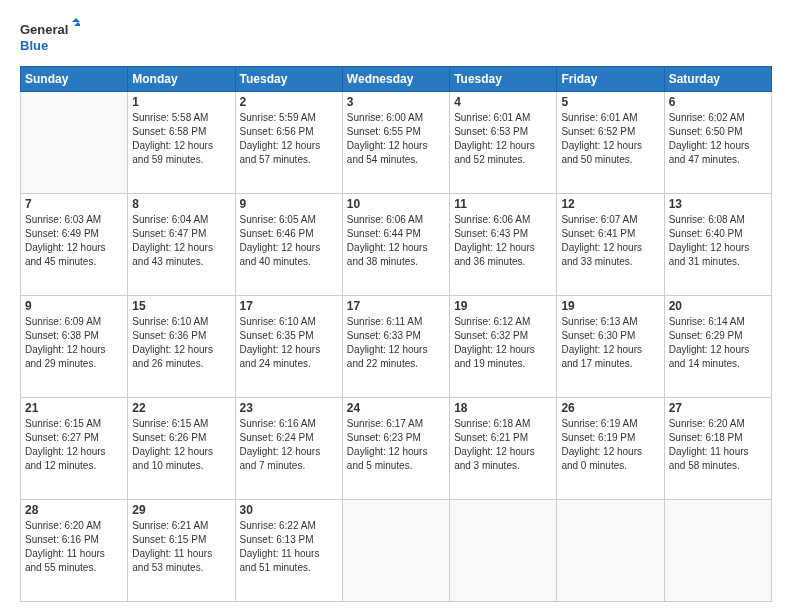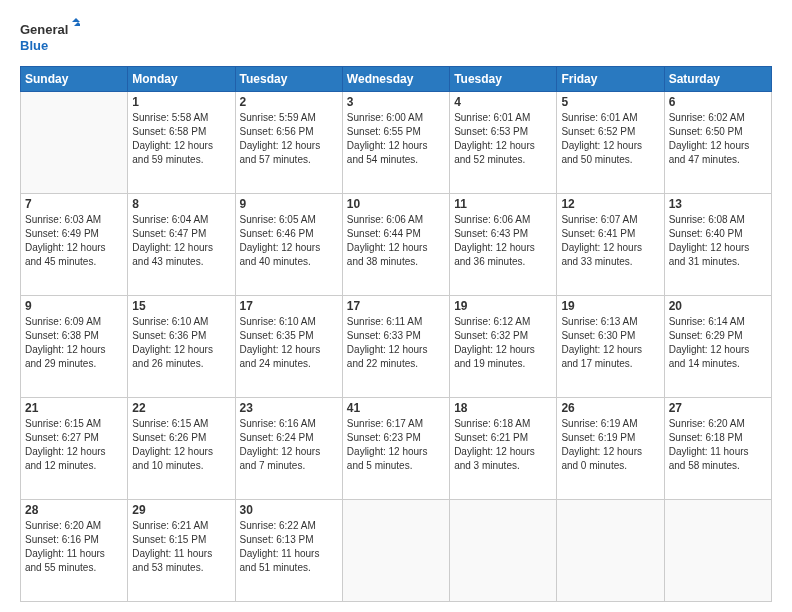--- a/index.html
+++ b/index.html
@@ -208,21 +208,21 @@
           </td>
           <td>
             <span class="day-num">22</span>
 <div class="day-info">Sunrise: 6:15 AM<br>Sunset: 6:26 PM<br>Daylight: 12 hours and 10 minutes.</div>
           </td>
           <td>
             <span class="day-num">23</span>
 <div class="day-info">Sunrise: 6:16 AM<br>Sunset: 6:24 PM<br>Daylight: 12 hours and 7 minutes.</div>
           </td>
           <td>
-            <span class="day-num">41</span>
+            <span class="day-num">24</span>
 <div class="day-info">Sunrise: 6:17 AM<br>Sunset: 6:23 PM<br>Daylight: 12 hours and 5 minutes.</div>
           </td>
           <td>
             <span class="day-num">18</span>
 <div class="day-info">Sunrise: 6:18 AM<br>Sunset: 6:21 PM<br>Daylight: 12 hours and 3 minutes.</div>
           </td>
           <td>
             <span class="day-num">26</span>
 <div class="day-info">Sunrise: 6:19 AM<br>Sunset: 6:19 PM<br>Daylight: 12 hours and 0 minutes.</div>
           </td>

